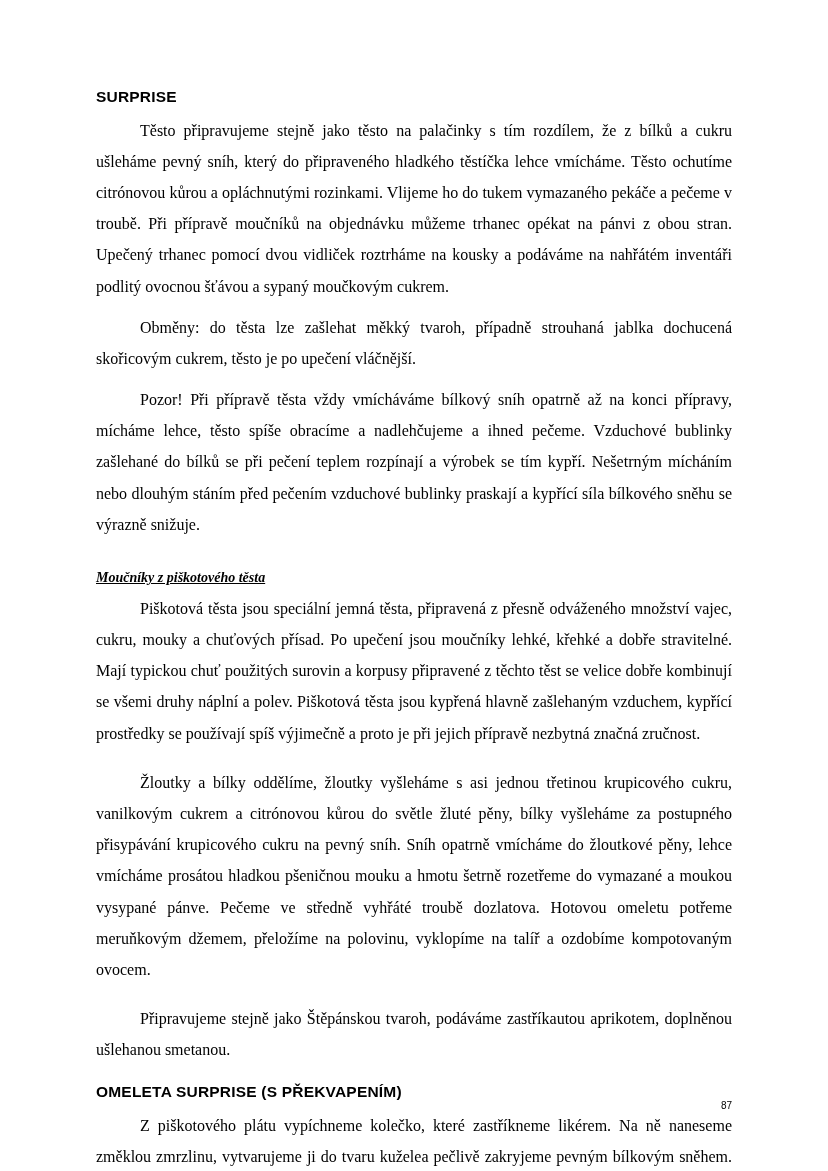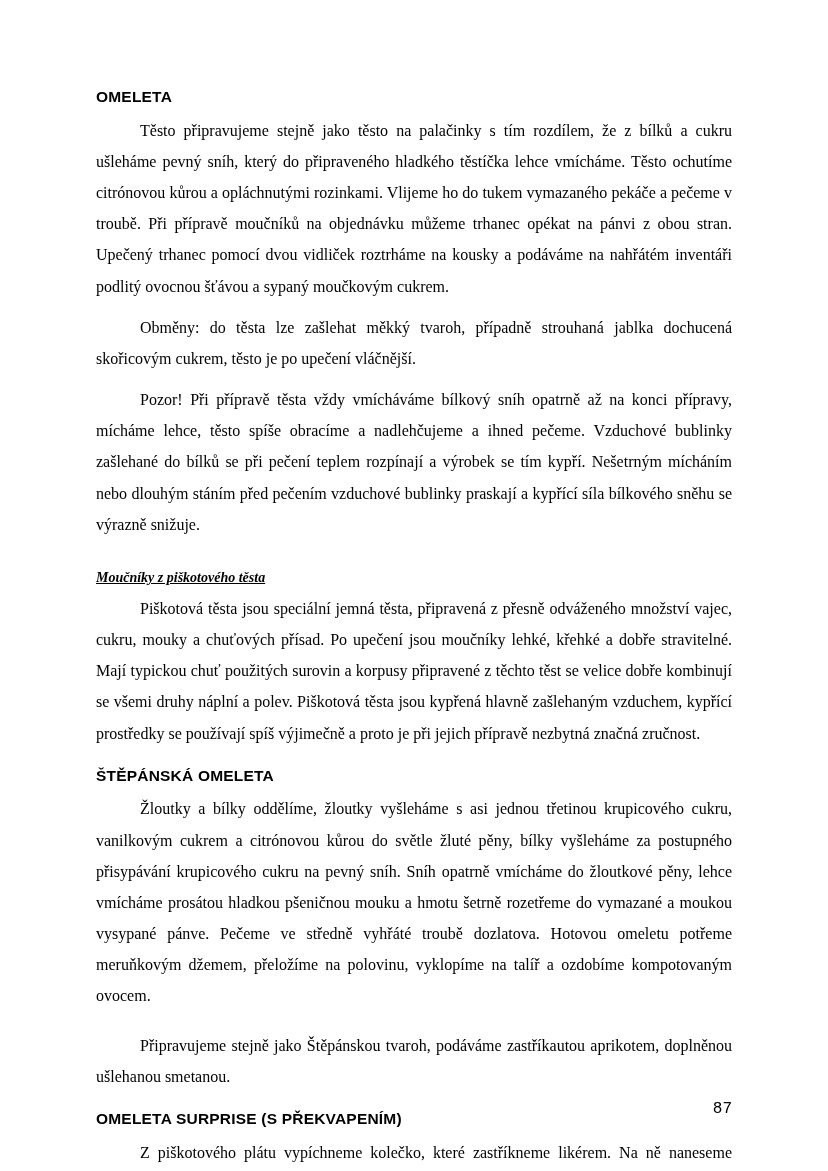--- a/index.html
+++ b/index.html
@@ -56,31 +56,31 @@
   .lead {
     font-weight: normal;
   }
   .block-gap-lg { height: 30px; }
   .block-gap-md { height: 18px; }
   .block-gap-sm { height: 10px; }
   .page-number {
     position: absolute;
     right: 96px;
     top: 1100px;
-    font-size: 16px;
-    font-family: Liberation Mono, monospace;
+    font-size: 10px;
+    font-family: Liberation Sans, sans-serif;
   }
 </style>
 </head>
 <body>
 
 <div class="page">
   <div class="content">
 
-    <h1 class="section-head">OMELETA</h1>
+    <h1 class="section-head">SURPRISE</h1>
     <p class="body-text">Těsto připravujeme stejně jako těsto na palačinky s tím rozdílem, že z bílků a cukru ušleháme pevný sníh, který do připraveného hladkého těstíčka lehce vmícháme. Těsto ochutíme citrónovou kůrou a opláchnutými rozinkami. Vlijeme ho do tukem vymazaného pekáče a pečeme v troubě. Při přípravě moučníků na objednávku můžeme trhanec opékat na pánvi z obou stran. Upečený trhanec pomocí dvou vidliček roztrháme na kousky a podáváme na nahřátém inventáři podlitý ovocnou šťávou a sypaný moučkovým cukrem.</p>
 
     <div class="block-gap-sm"></div>
 
     <p class="body-text">
       <span class="lead">Obměny:</span><span> do těsta lze zašlehat měkký tvaroh, případně strouhaná jablka dochucená skořicovým cukrem, těsto je po upečení vláčnější.</span>
     </p>
 
     <div class="block-gap-sm"></div>
 
@@ -88,21 +88,20 @@
       <span class="lead">Pozor!</span><span> Při přípravě těsta vždy vmícháváme bílkový sníh opatrně až na konci přípravy, mícháme lehce, těsto spíše obracíme a nadlehčujeme a ihned pečeme. Vzduchové bublinky zašlehané do bílků se při pečení teplem rozpínají a výrobek se tím kypří. Nešetrným  mícháním nebo dlouhým stáním před pečením vzduchové bublinky praskají a kypřící síla bílkového sněhu se výrazně snižuje.</span>
     </p>
 
     <div class="block-gap-lg"></div>
 
     <h2 class="sub-head">Moučníky z piškotového těsta</h2>
     <p class="body-text">Piškotová těsta jsou speciální jemná těsta, připravená z přesně odváženého množství vajec, cukru, mouky a chuťových přísad. Po upečení jsou moučníky lehké, křehké a dobře stravitelné. Mají typickou chuť použitých surovin a korpusy připravené z těchto těst se velice dobře kombinují se všemi druhy náplní a polev. Piškotová těsta jsou kypřená hlavně zašlehaným vzduchem, kypřící prostředky se používají spíš výjimečně a proto je při jejich přípravě nezbytná značná zručnost.</p>
 
     <div class="block-gap-md"></div>
 
-    <h1 class="section-head">ŠTĚPÁNSKÁ OMELETA</h1>
     <p class="body-text">Žloutky a bílky oddělíme, žloutky vyšleháme s asi jednou třetinou krupicového cukru, vanilkovým cukrem a citrónovou kůrou do světle žluté pěny, bílky vyšleháme za postupného přisypávání krupicového cukru na pevný sníh. Sníh opatrně vmícháme do žloutkové pěny, lehce vmícháme prosátou hladkou pšeničnou mouku a hmotu šetrně rozetřeme do vymazané a moukou vysypané pánve. Pečeme ve středně vyhřáté troubě dozlatova. Hotovou omeletu potřeme meruňkovým džemem, přeložíme na polovinu, vyklopíme na talíř  a ozdobíme kompotovaným ovocem.</p>
 
     <div class="block-gap-md"></div>
 
     <p class="body-text">Připravujeme stejně jako Štěpánskou tvaroh, podáváme zastříkautou aprikotem, doplněnou ušlehanou smetanou.</p>
 
     <div class="block-gap-md"></div>
 
     <h1 class="section-head">OMELETA SURPRISE (S PŘEKVAPENÍM)</h1>
     <p class="body-text">Z piškotového plátu vypíchneme kolečko, které zastříkneme likérem. Na ně naneseme změklou zmrzlinu, vytvarujeme ji do tvaru kuželea pečlivě zakryjeme pevným bílkovým sněhem. Povrch poprášíme moučkovým cukrem a prudce zapečeme v horké troubě nebo grilu aby povrch zezlátnul. Pro efektnější podávání lze omeletu flambovat.</p>

